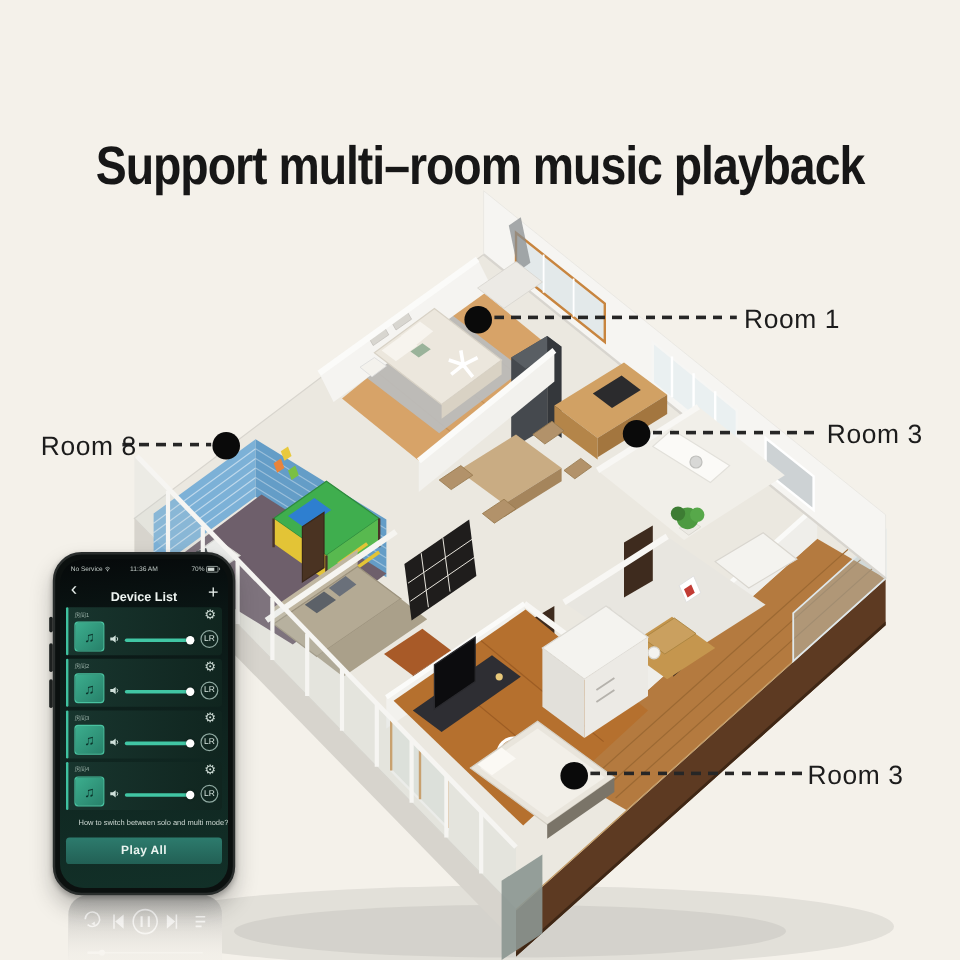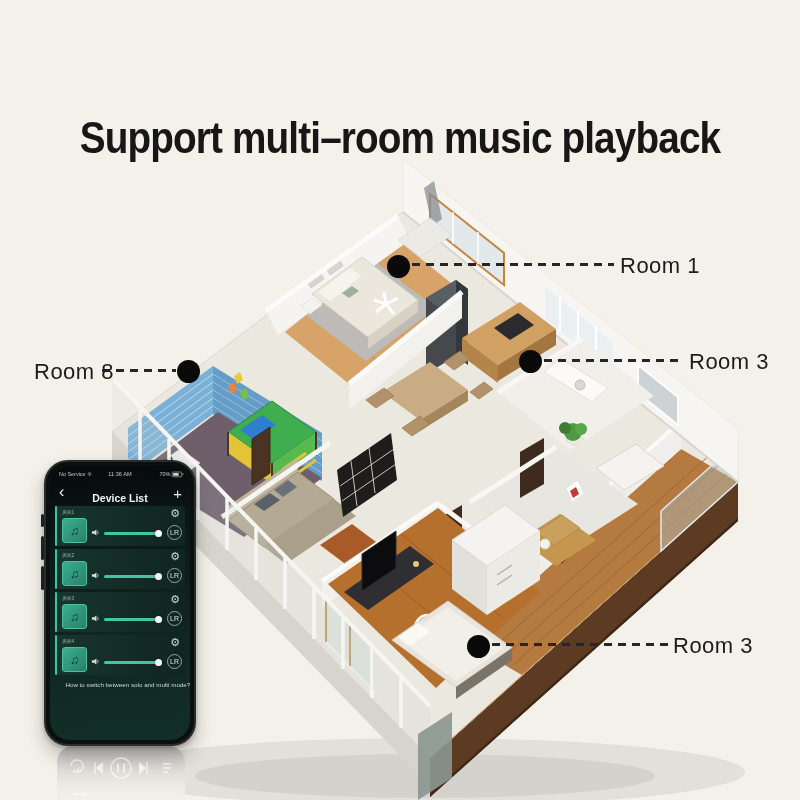--- a/index.html
+++ b/index.html
@@ -364,20 +364,21 @@
       <path d="M1 3.6 L3.4 3.6 L6 1.6 L6 8.4 L3.4 6.4 L1 6.4 Z" fill="#cfe0da"></path>
       <path d="M7.1 3.2 A2.6 2.6 0 0 1 7.1 6.8" stroke="#cfe0da" stroke-width="0.9" fill="none"></path>
     </svg>
     <div class="slider">
       <div class="thumb"></div>
     </div>
     <div class="lr">LR</div>
   </div>
 </div>
       <div class="hint">How to switch between solo and multi mode?</div>
+      <div class="playall">Play All</div>
     </div>
   </div>
 
   <div class="reflection">
     <svg class="refsvg" width="112" height="58" viewBox="0 0 112 58">
       <g stroke="rgba(255,255,255,.85)" fill="none" stroke-width="1.3">
         <path d="M6 16 a6 6 0 1 1 2 4.5"></path>
         <path d="M14 21 l-3 -1 l3 -2 Z" fill="rgba(255,255,255,.85)" stroke="none"></path>
         <g>
           <path d="M38 12 L31 18 L38 24 Z" fill="rgba(255,255,255,.85)" stroke="none"></path>

